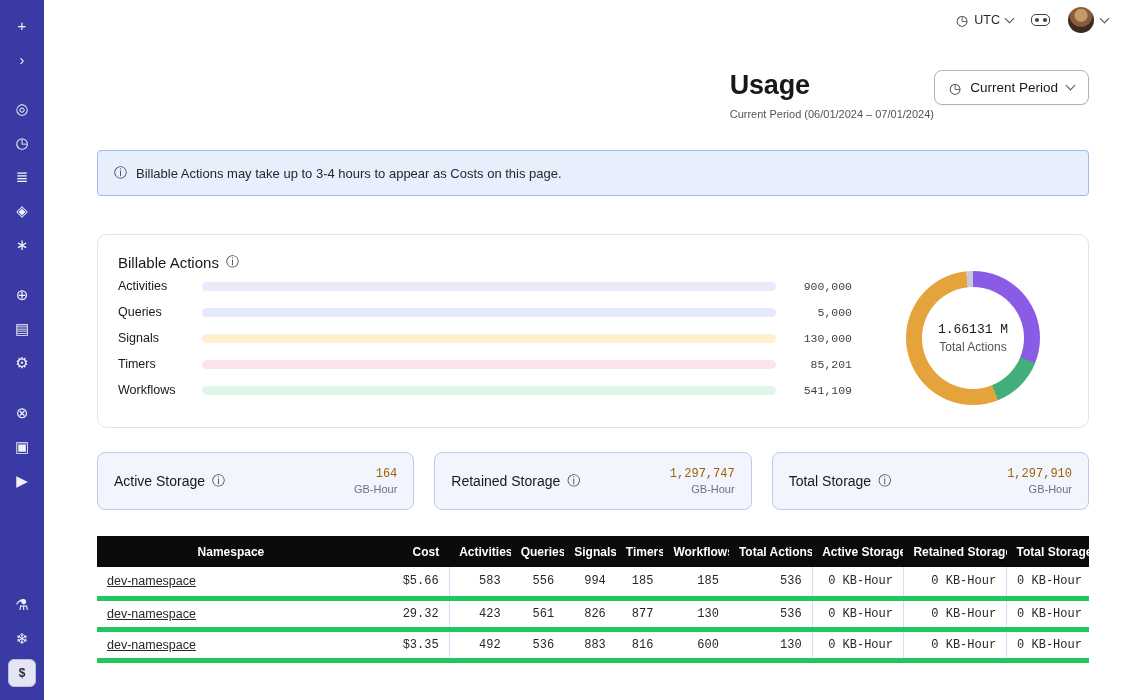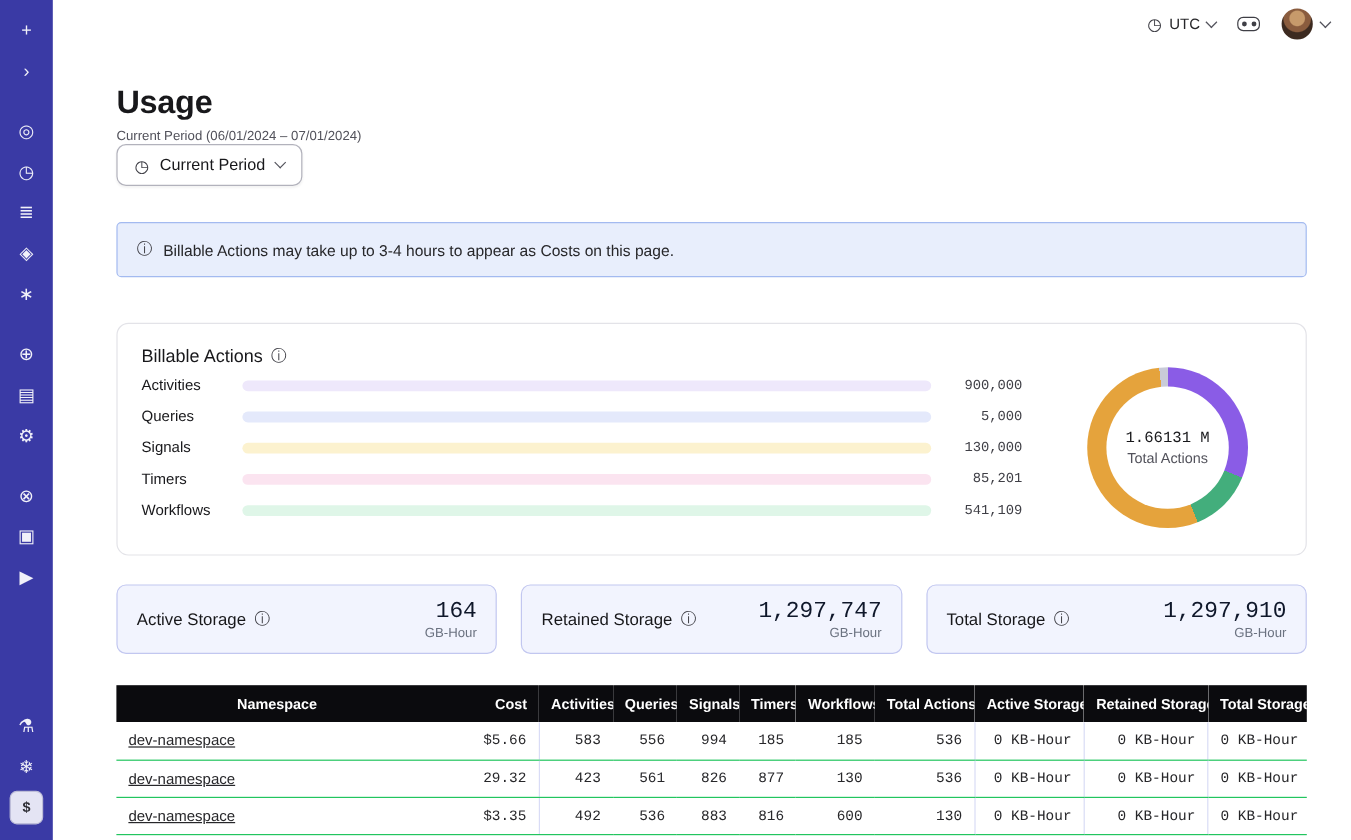--- a/index.html
+++ b/index.html
@@ -25,21 +25,21 @@
   .clock-glyph { font-size:14px; color:#3f3f46; }
   .goggles { width:19px; height:12px; border:1.7px solid #3f3f46; border-radius:5px; position:relative; cursor:pointer; }
   .goggles::before,.goggles::after { content:""; position:absolute; width:4px; height:4px; background:#3f3f46; border-radius:50%; top:2.5px; }
   .goggles::before { left:2.5px; } .goggles::after { right:2.5px; }
   .user-menu { display:flex; align-items:center; gap:7px; cursor:pointer; }
   .avatar { width:26px; height:26px; border-radius:50%;
             background:radial-gradient(circle at 50% 32%, #c79a6b 0 6px, #8a5c3e 7px 11px, #3c2a20 12px); }
 
   
   .main { margin-left:44px; padding:30px 37px 0 53px; }
-  .page-head { display:flex; justify-content:flex-end; align-items:flex-start;flex-direction:column; }
+  .page-head { display:flex; justify-content:flex-end; align-items:flex-start; }
   h1 { font-size:27px; font-weight:600; letter-spacing:-0.2px; }
   .subtitle { font-size:11px; color:#52525b; margin-top:7px; }
   .period-btn { display:flex; align-items:center; gap:9px; height:35px; padding:0 14px;
                 border:1px solid #b2b2bc; border-radius:8px; background:#fff; font-size:13.5px; font-weight:500;
                 color:#18181b; cursor:pointer; box-shadow:0 1px 2px rgba(0,0,0,.05); }
 
   .banner { margin-top:30px; display:flex; align-items:center; gap:9px; padding:13px 16px;
             background:#e8eefc; border:1px solid #a3baf0; border-radius:4px; font-size:13px; color:#27272a; }
   .info-i { font-size:13px; color:#3f3f46; cursor:pointer; }
 
@@ -63,28 +63,28 @@
   .donut-hole { width:102px; height:102px; background:#fff; border-radius:50%; display:flex;
                 flex-direction:column; align-items:center; justify-content:center; }
   .donut-total { font-family:"Liberation Mono","DejaVu Sans Mono",monospace; font-size:13px; color:#18181b; }
   .donut-sub { font-size:12px; color:#52525b; margin-top:3px; }
 
   .storage-row { margin-top:24px; display:flex; gap:20px; }
   .storage-card { flex:1; display:flex; justify-content:space-between; align-items:center;
                   padding:10px 16px; background:#f2f4fe; border:1px solid #c2c7f0; border-radius:8px; height:58px; }
   .storage-label { font-size:14px; display:flex; align-items:center; gap:7px; color:#18181b; }
   .storage-val-block { text-align:right; }
-  .storage-value { font-family:"Liberation Mono","DejaVu Sans Mono",monospace; font-size:19px; color:#0f172a; }
+  .storage-value { font-family:"Liberation Mono","DejaVu Sans Mono",monospace; font-size:12px; color:#a16207; }
   .storage-unit { font-size:11px; color:#6b7280; margin-top:2px; }
 
   table { margin-top:26px; width:100%; border-collapse:collapse; table-layout:fixed; }
   thead th { background:#0b0b0e; color:#fff; font-size:12px; font-weight:600; height:31px;
              padding:0 10px; text-align:right; white-space:nowrap; overflow:hidden; }
   thead th.left { text-align:center; }
-  tbody td { height:31px; padding:0 10px; font-size:12px; border-bottom:1px solid #22c55e;
+  tbody td { height:31px; padding:0 10px; font-size:12px; border-bottom:5px solid #22c55e;
              white-space:nowrap; overflow:hidden; background:#fff; }
   td.num { font-family:"Liberation Mono","DejaVu Sans Mono",monospace; text-align:right; color:#27272a; }
   td.sep { border-left:1px solid #d9dcf6; }
   td.ns a { color:#27272a; font-size:12.5px; text-decoration:underline; cursor:pointer; }
 </style>
 </head>
 <body>
 
 <nav class="sidebar">
     <div class="sb-group">

